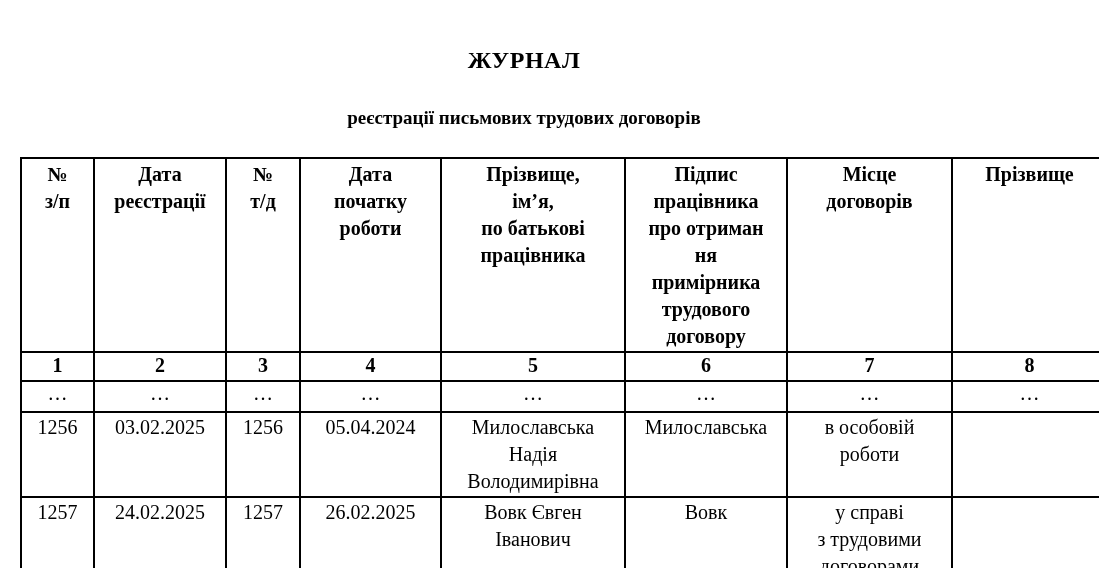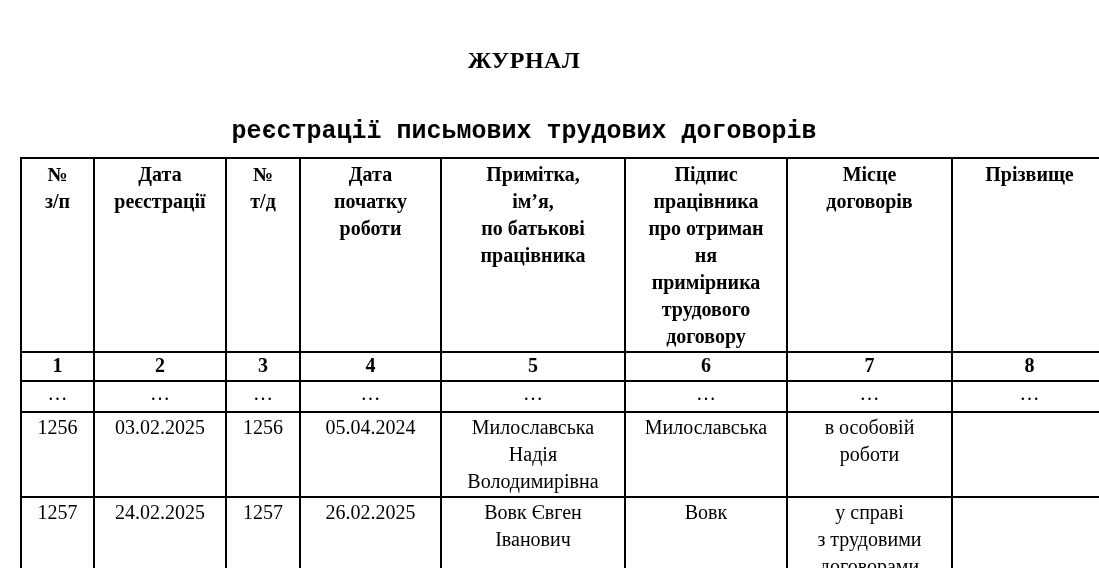--- a/index.html
+++ b/index.html
@@ -18,25 +18,24 @@
     text-align: center;
   }
   .doc-title {
     margin-top: 10px;
     font-size: 24px;
     line-height: 28px;
     font-weight: bold;
     letter-spacing: 0.5px;
   }
   .doc-subtitle {
-    margin-top: 21px;
-    font-size: 25px;
+    margin-top: 7px;
+    font-size: 19px;
     line-height: 26px;
     font-weight: bold;
-    font-family: Liberation Mono, monospace;
   }
   table.journal {
     position: absolute;
     top: 145px;
     left: 8px;
     width: 1086px;
     border-collapse: collapse;
     table-layout: fixed;
   }
   table.journal th,
@@ -93,21 +92,21 @@
     <tr class="row-header" style="height:190px;">
       <th>№
 з/п</th>
       <th>Дата
 реєстрації</th>
       <th>№
 т/д</th>
       <th>Дата
 початку
 роботи</th>
-      <th>Примітка,
+      <th>Прізвище,
 ім’я,
 по батькові
 працівника</th>
       <th>Підпис
 працівника
 про отриман
 ня
 примірника
 трудового
 договору</th>

